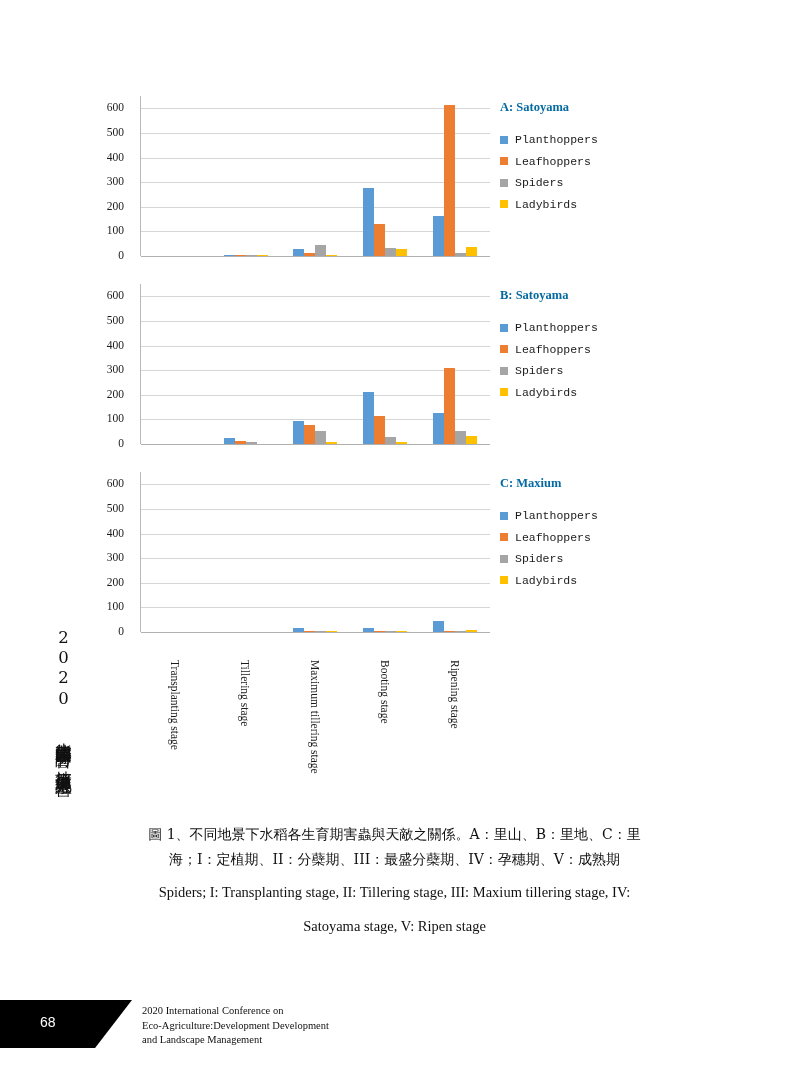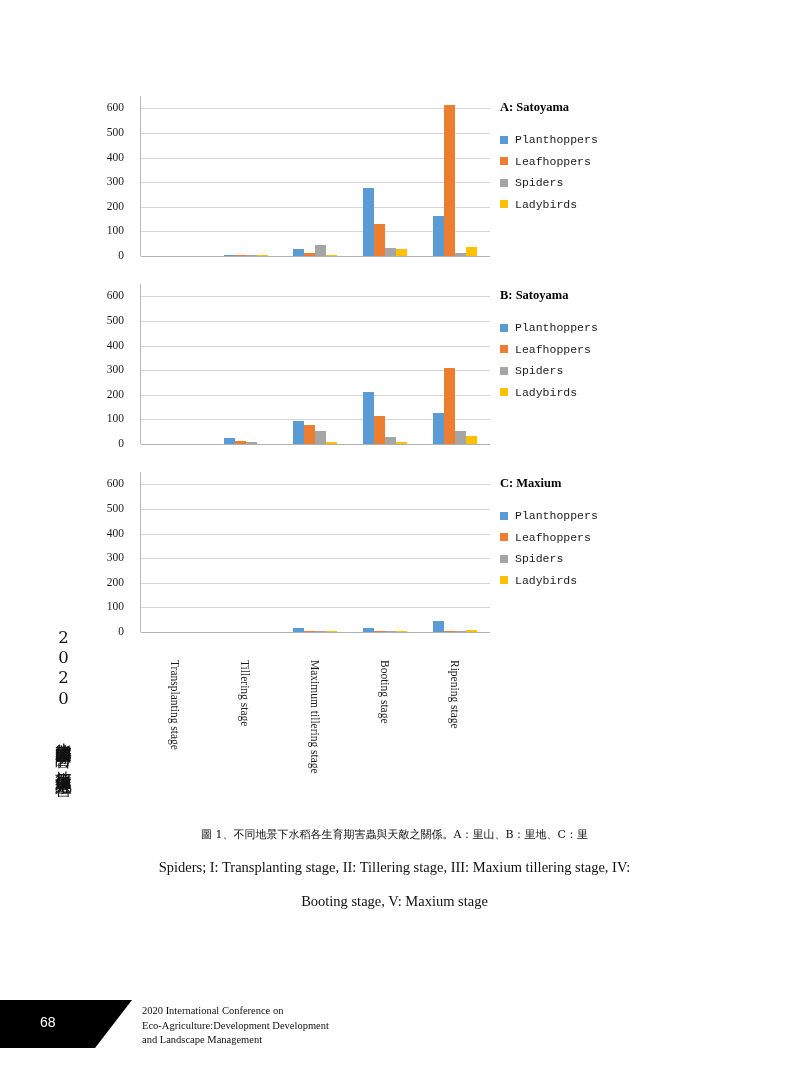--- a/index.html
+++ b/index.html
@@ -34,38 +34,38 @@
   .grid.base{border-top:1px solid #b0b0b0;}
   .groups{position:absolute;left:0;bottom:0;width:100%;height:160px;
           display:flex;align-items:flex-end;}
   .group{flex:1 1 0;height:100%;display:flex;align-items:flex-end;
          justify-content:center;gap:0px;}
   .bar{width:11px;}
   .b0{background:#5B9BD5;} .b1{background:#ED7D31;}
   .b2{background:#A5A5A5;} .b3{background:#FFC000;}
 
   .legend{position:absolute;left:500px;top:4px;width:200px;}
-  .legend-title{font-weight:bold;font-size:12.5px;margin-bottom:18px;color:#000000;}
+  .legend-title{font-weight:bold;font-size:12.5px;margin-bottom:18px;color:#0369a1;}
   .legend-row{display:flex;align-items:center;margin-bottom:8.5px;}
   .swatch{width:8px;height:8px;margin-right:7px;flex:none;}
   .legend-label{font-size:11.5px;color:#1a1a1a;font-family:Liberation Mono, monospace;}
 
   
   #xlabels{position:absolute;left:140px;top:660px;width:350px;height:150px;
            display:flex;}
   .xcell{flex:1 1 0;position:relative;}
   .xlab{position:absolute;left:50%;top:0;
         writing-mode:vertical-rl;
         font-size:11.5px;white-space:nowrap;color:#1a1a1a;
         transform:translateX(-50%);}
 
   
   #caption{position:absolute;left:82px;top:822px;width:625px;text-align:center;}
   .cap-cn{font-family:"DejaVu Serif","Liberation Serif",serif;
-          font-size:11px;line-height:25px;color:#111;}
+          font-size:14px;line-height:25px;color:#111;}
   .cap-en{font-size:14.5px;line-height:25.5px;color:#111;margin-top:8px;}
 
   
   #footer{position:absolute;left:0;top:1000px;width:789px;height:56px;}
   .tag{position:absolute;left:0;top:0;width:132px;height:48px;background:#000;
        clip-path:polygon(0 0,100% 0,72% 100%,0 100%);}
   .pagenum{position:absolute;left:40px;top:14px;color:#fff;font-size:14px;
            font-family:"Liberation Sans",sans-serif;}
   .foot-lines{position:absolute;left:142px;top:4px;
               font-family:"Liberation Serif","DejaVu Serif",serif;
@@ -313,22 +313,23 @@
       <div class="xcell">
         <div class="xlab">Booting stage</div>
       </div>
       <div class="xcell">
         <div class="xlab">Ripening stage</div>
       </div>
     </div>
 
   <div id="caption">
     <div class="cap-cn">圖 1、不同地景下水稻各生育期害蟲與天敵之關係。A：里山、B：里地、C：里</div>
+    <div class="cap-cn">海；I：定植期、II：分蘗期、III：最盛分蘗期、IV：孕穗期、V：成熟期</div>
     <div class="cap-en">Spiders; I: Transplanting stage, II: Tillering stage, III: Maxium tillering stage, IV:</div>
-    <div class="cap-en">Booting stage, V: Maxium stage</div>
+    <div class="cap-en">Satoyama stage, V: Ripen stage</div>
   </div>
 
   <div id="footer">
     <div class="tag"></div>
     <div class="pagenum">68</div>
     <div class="foot-lines">
       <div>2020 International Conference on</div>
       <div>Eco-Agriculture:Development Development</div>
       <div>and Landscape Management</div>
     </div>

